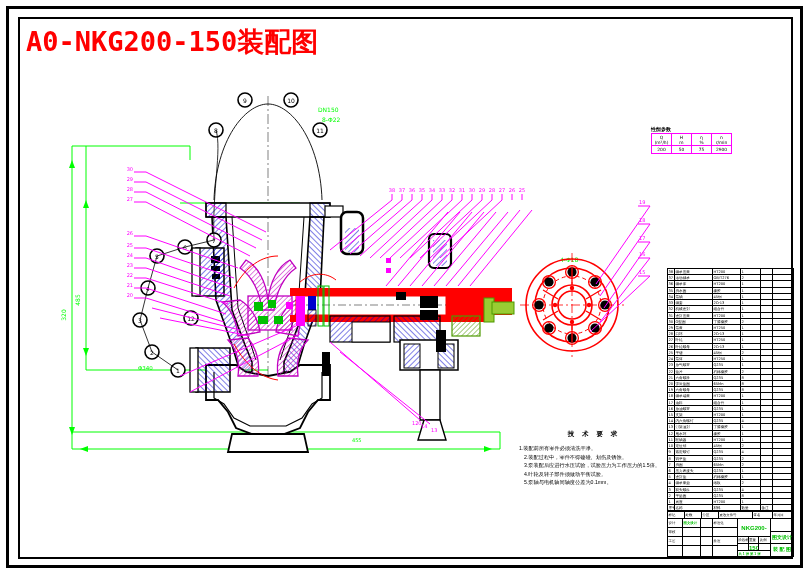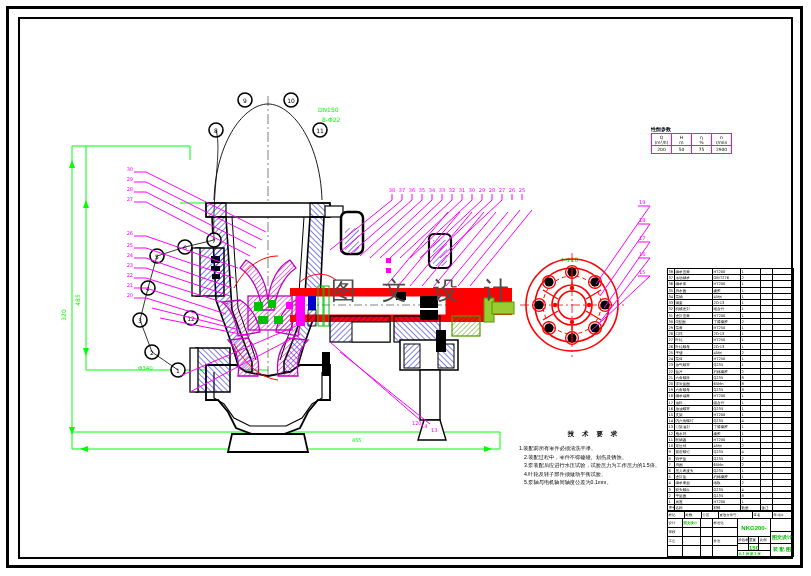--- a/index.html
+++ b/index.html
@@ -78,20 +78,21 @@
 </head>
 <body>
 
 <div id="root">
 
   <div class="outer-frame"></div>
   <div class="inner-frame"></div>
   <div class="inner-frame-r"></div>
   <div class="inner-frame-b"></div>
 
+  <div class="dwg-title">A0-NKG200-150装配图</div>
 
   <div class="svgwrap">
   <svg width="811" height="576" viewBox="0 0 811 576" xmlns="http://www.w3.org/2000/svg">
 
     <defs>
       <pattern id="hatchBlue" width="4" height="4" patternTransform="rotate(45)" patternUnits="userSpaceOnUse">
         <line x1="0" y1="0" x2="0" y2="4" stroke="#0000cd" stroke-width="1"></line>
       </pattern>
       <pattern id="hatchBlue2" width="4" height="4" patternTransform="rotate(-45)" patternUnits="userSpaceOnUse">
         <line x1="0" y1="0" x2="0" y2="4" stroke="#0000cd" stroke-width="1"></line>
@@ -434,21 +435,20 @@
       <text x="421" y="428">14</text>
       <text x="431" y="432">13</text>
     </g>
 
     <rect x="386" y="258" width="5" height="5" fill="#ff00ff"></rect>
     <rect x="386" y="268" width="5" height="5" fill="#ff00ff"></rect>
 
   </svg>
   </div>
 
-  <div class="watermark">图 文 设 计</div>
 
   <div class="param-box">
     <div class="param-label">性能参数</div>
     <table class="param">
       <tbody>
           <tr>
         <td class="hd"><span>Q</span><br><span>(m³/h)</span></td>
         <td class="hd"><span>H</span><br><span>m</span></td>
         <td class="hd"><span>η</span><br><span>%</span></td>
         <td class="hd"><span>n</span><br><span>r/min</span></td>

